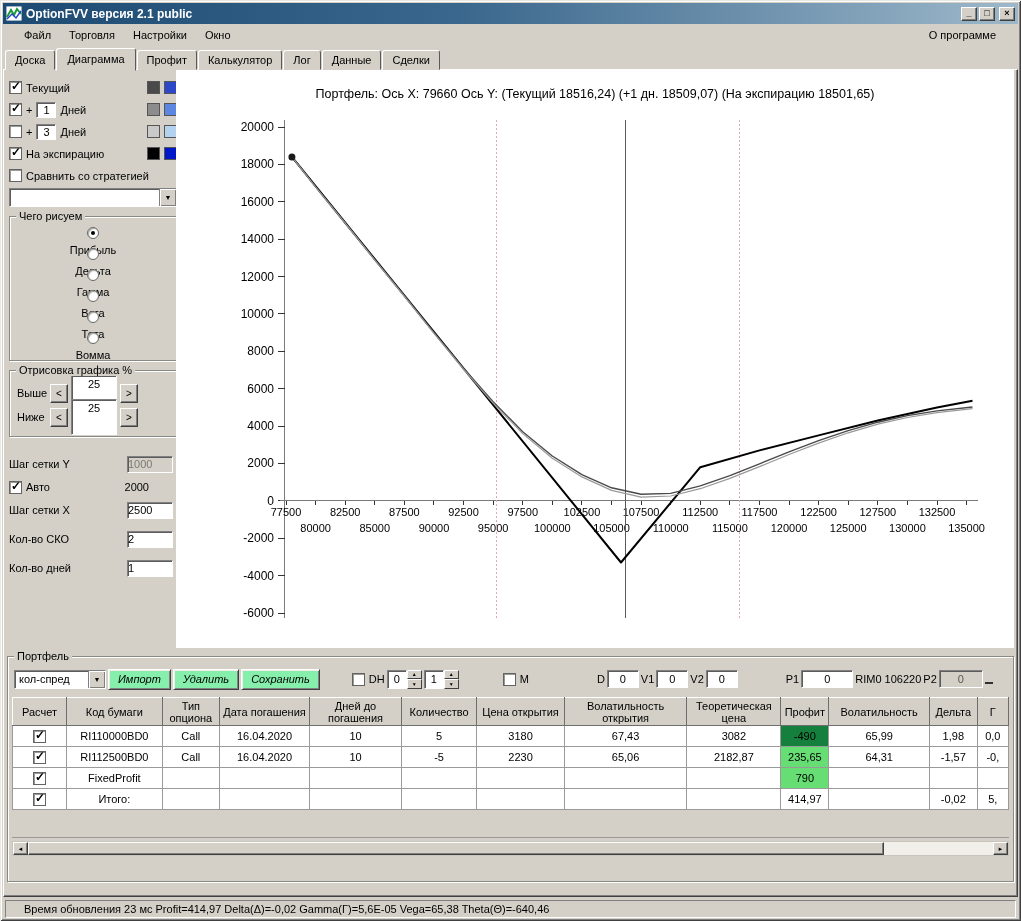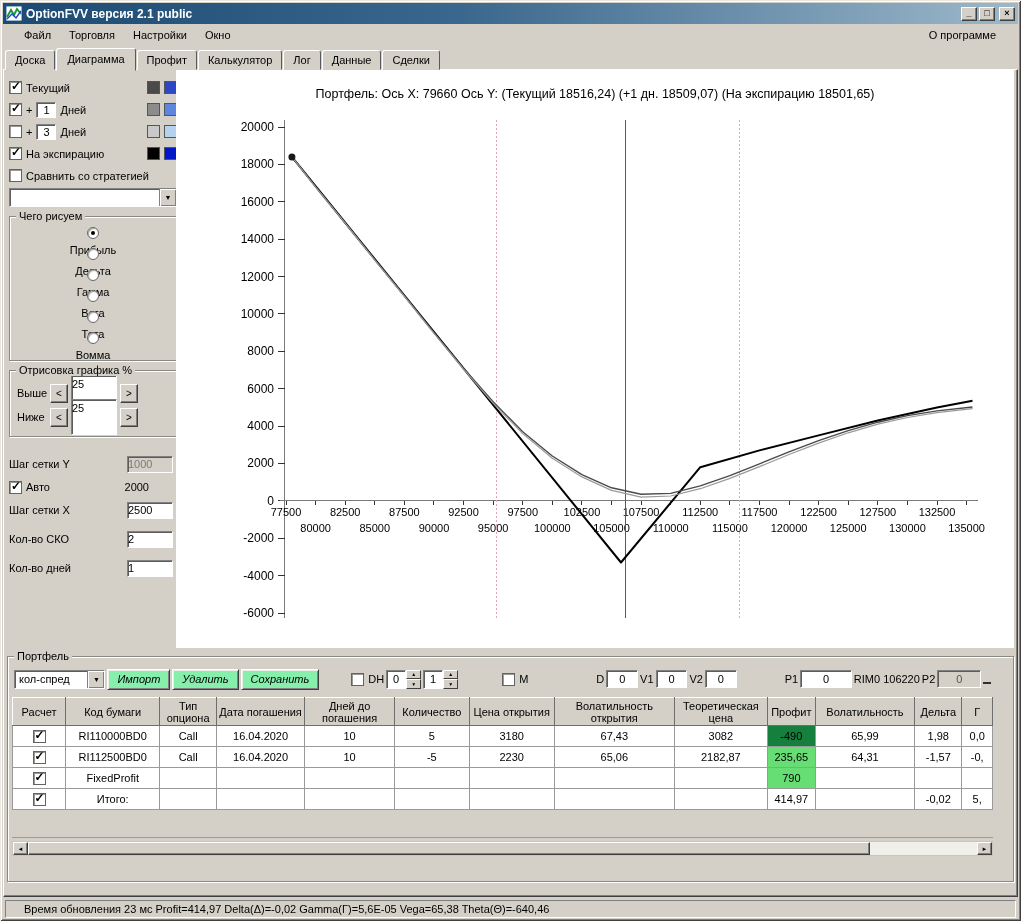--- a/index.html
+++ b/index.html
@@ -49,33 +49,33 @@
          padding:10px 7px 7px 7px;margin-top:6px;}
   .group-title{position:absolute;top:-7px;left:6px;background:#d4d0c8;padding:0 3px;}
   .radio-row{display:flex;align-items:center;gap:5px;height:21px;flex-direction:column;}
   .radio{width:12px;height:12px;border-radius:50%;background:#fff;border:1px solid #666;
          box-shadow:inset 1px 1px 1px #a8a8a2;position:relative;flex:none;}
   .radio.selected::after{content:"";position:absolute;left:3px;top:3px;width:4px;height:4px;border-radius:50%;background:#000;}
   .spinrow{display:flex;align-items:center;gap:3px;height:24px;}
   .spinbtn{width:18px;height:19px;background:#d4d0c8;border:1px solid;border-color:#fff #404040 #404040 #fff;
            box-shadow:inset -1px -1px 0 #808080;display:flex;align-items:center;justify-content:center;font-size:10px;}
   .spinval{width:46px;height:36px;background:#fff;border:1px solid;border-color:#808080 #fff #fff #808080;
-           box-shadow:inset 1px 1px 0 #5c5c5c;line-height:17px;}
+           box-shadow:inset 1px 1px 0 #5c5c5c;text-align:center;line-height:17px;}
   .formrow{display:flex;align-items:center;justify-content:space-between;height:20px;padding-right:4px;}
   .numfield{width:46px;height:17px;background:#fff;border:1px solid;border-color:#808080 #fff #fff #808080;
             box-shadow:inset 1px 1px 0 #5c5c5c;line-height:15px;}
   .numfield.disabled{background:#d4d0c8;color:#7a7a74;}
   
   .chart-area{position:absolute;left:172px;top:0;right:3px;bottom:0;background:#fff;}
   .chart-title{text-align:center;padding-top:17px;font-size:12.5px;white-space:nowrap;}
   .chart-svg{position:absolute;left:0;top:36px;}
   svg text{font-family:"Liberation Sans",sans-serif;fill:#000;}
   
   .pf-group{position:relative;margin:8px 3px 16px 3px;border:1px solid #8a8a84;
-            box-shadow:1px 1px 0 #fff,inset 1px 1px 0 #fff;padding:10px 20px 4px 4px;height:226px;flex:none;}
+            box-shadow:1px 1px 0 #fff,inset 1px 1px 0 #fff;padding:10px 4px 4px 4px;height:226px;flex:none;}
   .pf-toolbar{display:flex;align-items:center;height:24px;gap:2px;padding:0 2px;white-space:nowrap;}
   .btn{height:21px;padding:0 9px;background:#86efac;border:1px solid;border-color:#fff #404040 #404040 #fff;
        box-shadow:inset 1px 1px 0 #eeede8,inset -1px -1px 0 #808080;display:flex;align-items:center;font-style:italic;}
   .nud{display:flex;height:19px;}
   .nud .nval{width:20px;background:#fff;border:1px solid;border-color:#808080 #fff #fff #808080;
        box-shadow:inset 1px 1px 0 #5c5c5c;text-align:center;line-height:17px;}
   .nud .narrows{display:flex;flex-direction:column;width:15px;}
   .nud .na{flex:1;background:#d4d0c8;border:1px solid;border-color:#fff #404040 #404040 #fff;
        font-size:5px;display:flex;align-items:center;justify-content:center;}
   .fld{height:18px;background:#fff;border:1px solid;border-color:#808080 #fff #fff #808080;

